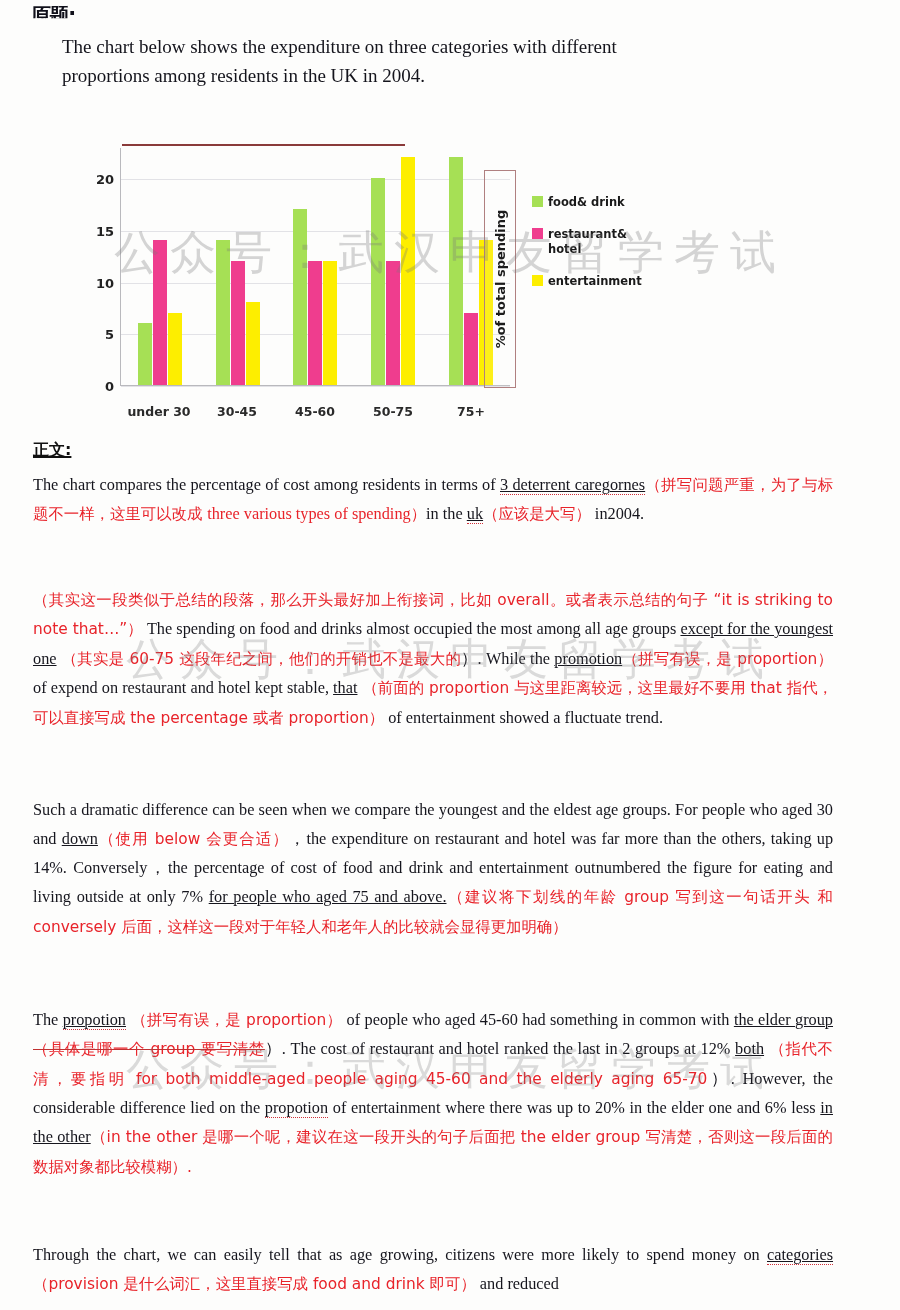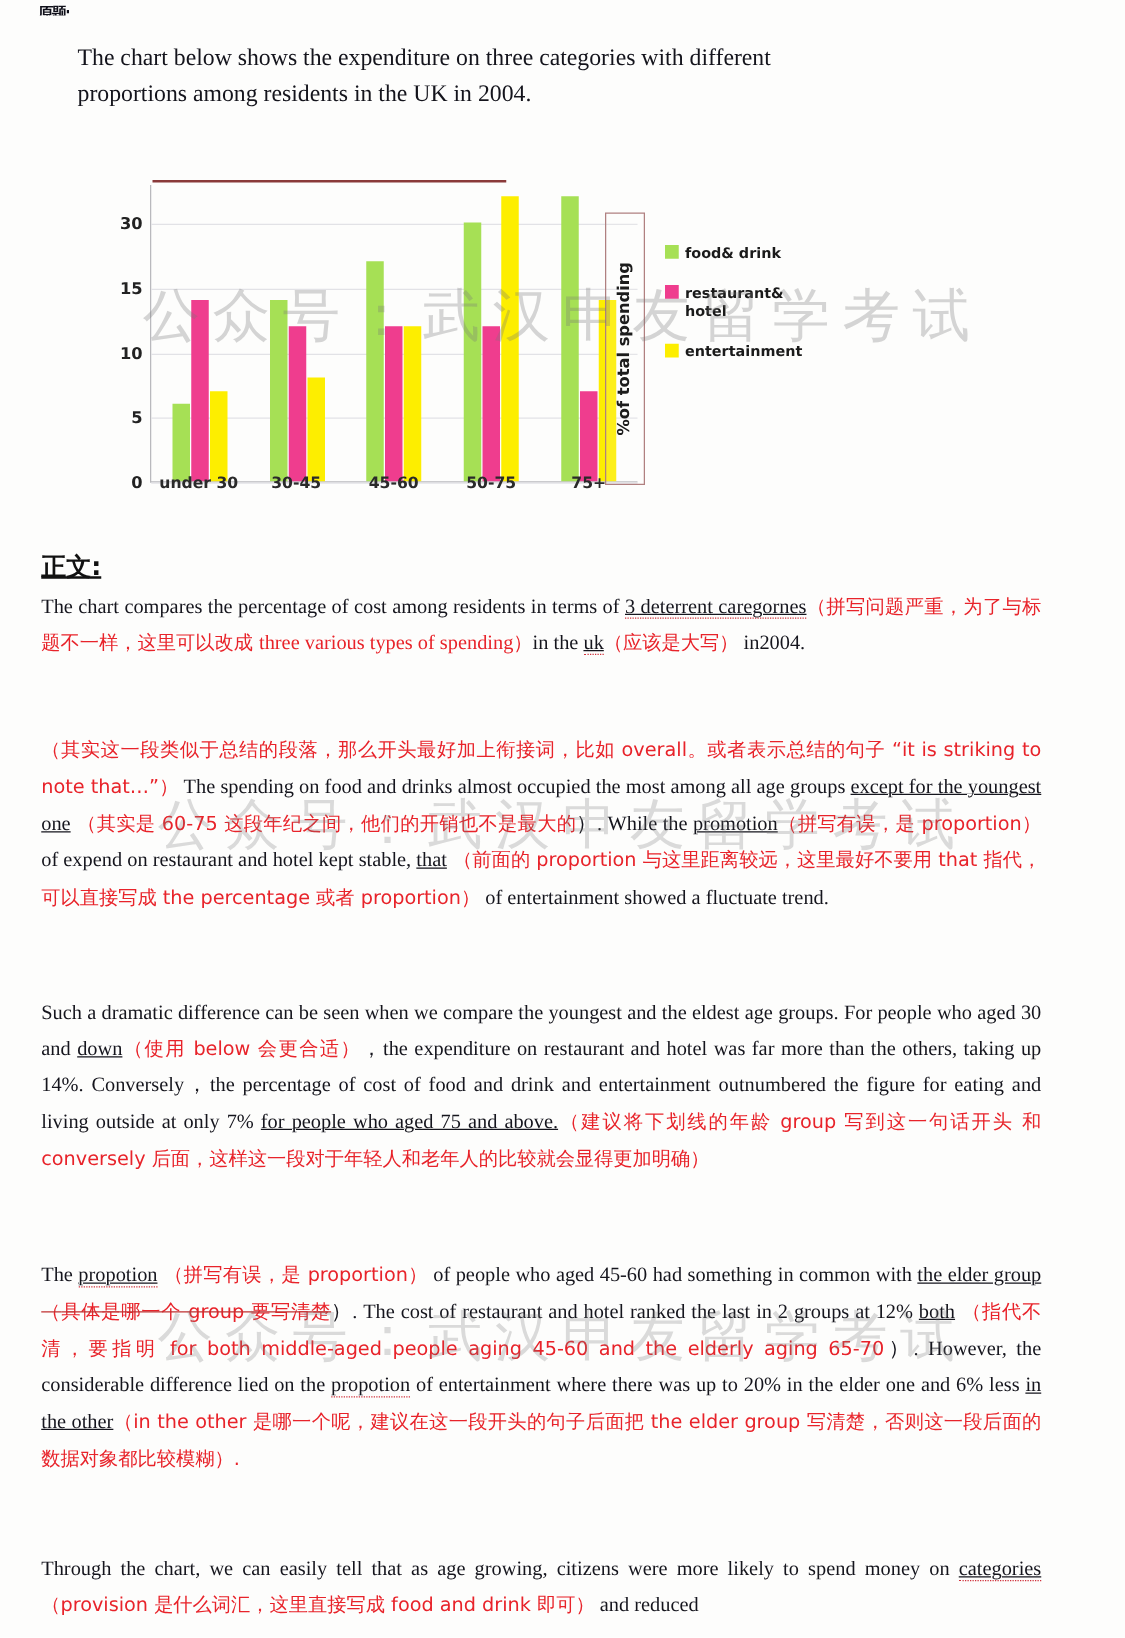--- a/index.html
+++ b/index.html
@@ -37,21 +37,21 @@
   .wm1 { top: 222px; }
   .wm2 { top: 630px; font-size: 44px; color: rgba(120,120,120,0.26); }
   .wm3 { top: 1040px; font-size: 44px; color: rgba(120,120,120,0.26); }
 
   
   .top-label {
     position: absolute;
     left: 30px; top: 2px;
     font-family: "DejaVu Sans", sans-serif;
     font-weight: bold;
-    font-size: 13px;
+    font-size: 21px;
     color: #10101a;
     letter-spacing: -2px;
     text-decoration: underline;
     text-decoration-thickness: 2px;
     clip-path: inset(0 0 42% 0);
     z-index: 5;
   }
 
   
   .prompt {
@@ -106,21 +106,21 @@
     gap: 1px;
     height: 100%;
   }
   .bar { width: 14px; }
   .bar.b-food  { background: #a6e055; }
   .bar.b-rest  { background: #ef3d8e; }
   .bar.b-ent   { background: #fdee00; }
 
   .xlabels {
     position: absolute;
-    left: 40px; top: 238px;
+    left: 40px; top: 264px;
     width: 390px;
     display: flex;
     justify-content: space-around;
     font-family: "DejaVu Sans", sans-serif;
     font-size: 12.5px;
     font-weight: bold;
     color: #2a2a2a;
   }
   .xlabels span { width: 78px; text-align: center; }
 
@@ -169,21 +169,21 @@
   .sw-food { background: #a6e055; }
   .sw-rest { background: #ef3d8e; }
   .sw-ent  { background: #fdee00; }
 
   
   .body-label {
     position: absolute;
     left: 33px;
     font-family: "DejaVu Sans", sans-serif;
     font-weight: bold;
-    font-size: 20px;
+    font-size: 16px;
     color: #111;
     text-decoration: underline;
     text-decoration-thickness: 1.6px;
   }
   .para {
     position: absolute;
     left: 33px;
     width: 800px;
     font-size: 16.3px;
     line-height: 1.78;
@@ -221,21 +221,21 @@
           <div class="gridline" style="top: 186.261px;">
             <span class="ytick">5</span>
           </div>
           <div class="gridline" style="top: 134.522px;">
             <span class="ytick">10</span>
           </div>
           <div class="gridline" style="top: 82.7826px;">
             <span class="ytick">15</span>
           </div>
           <div class="gridline" style="top: 31.0435px;">
-            <span class="ytick">30</span>
+            <span class="ytick">20</span>
           </div>
         </div>
       <div class="bars" id="bars">
           <div class="group">
             <div class="bar b-food" style="height: 62.087px;"></div>
             <div class="bar b-rest" style="height: 144.87px;"></div>
             <div class="bar b-ent" style="height: 72.4348px;"></div>
           </div>
           <div class="group">
             <div class="bar b-food" style="height: 144.87px;"></div>

